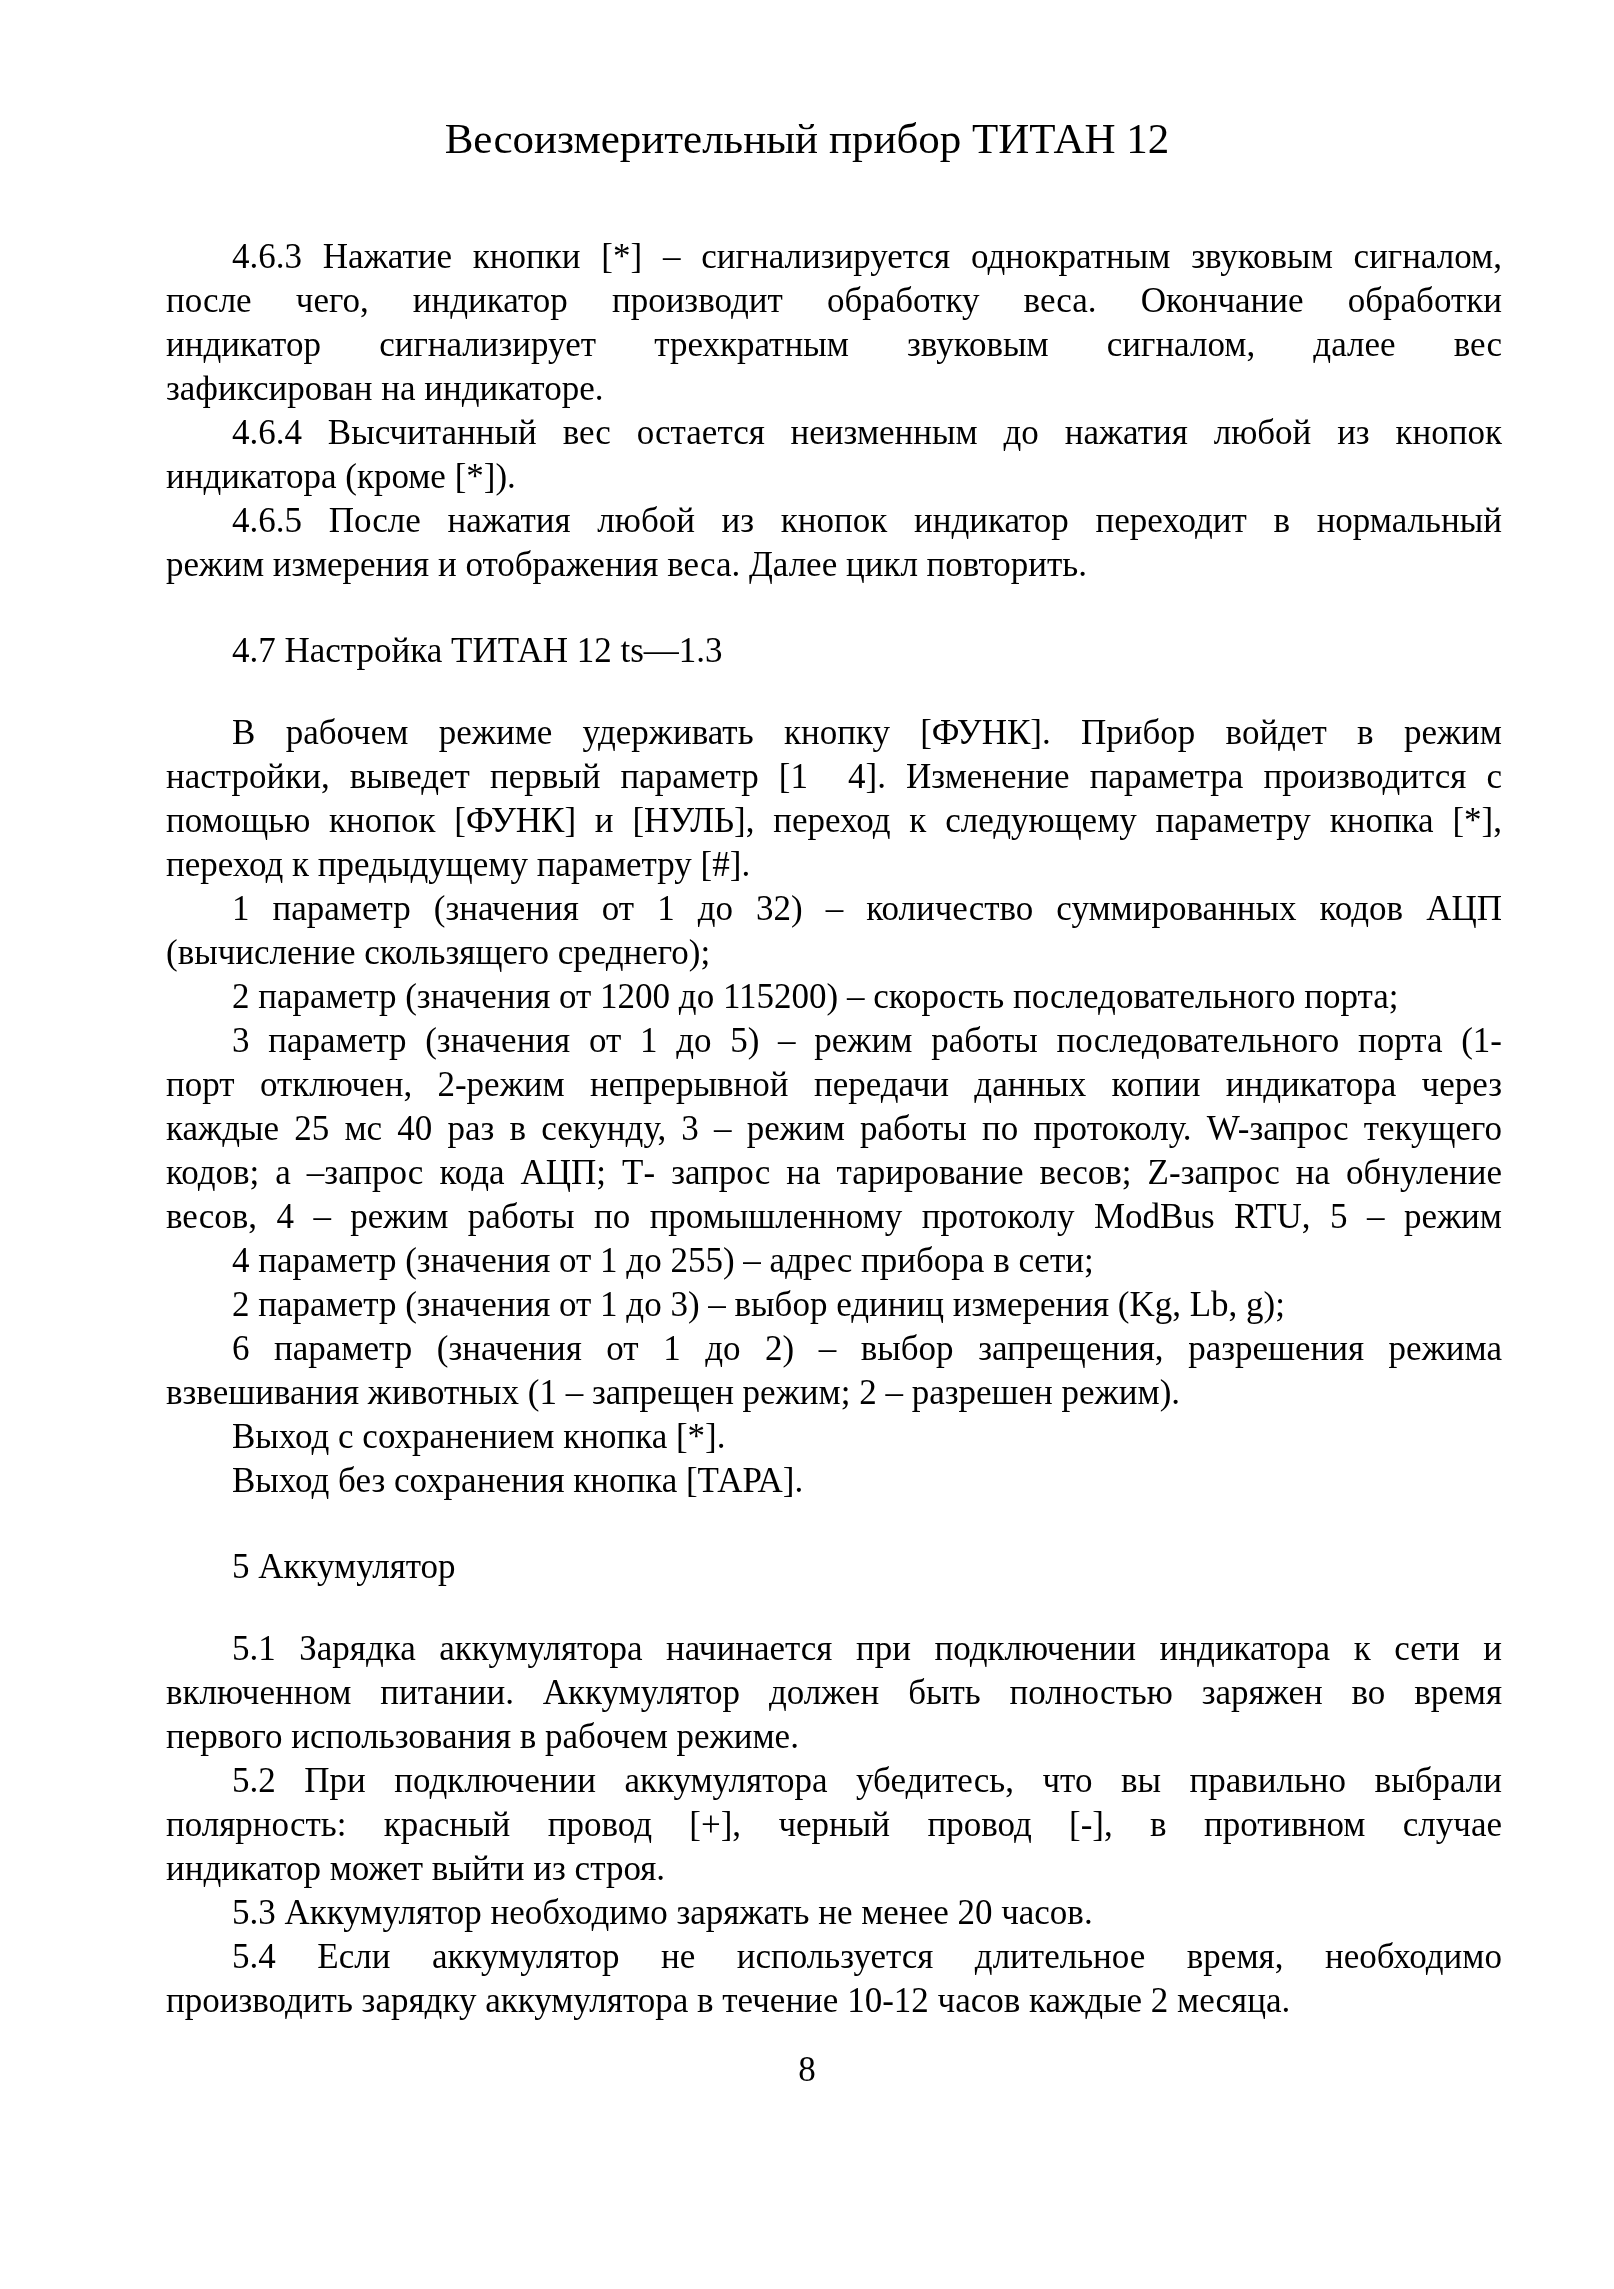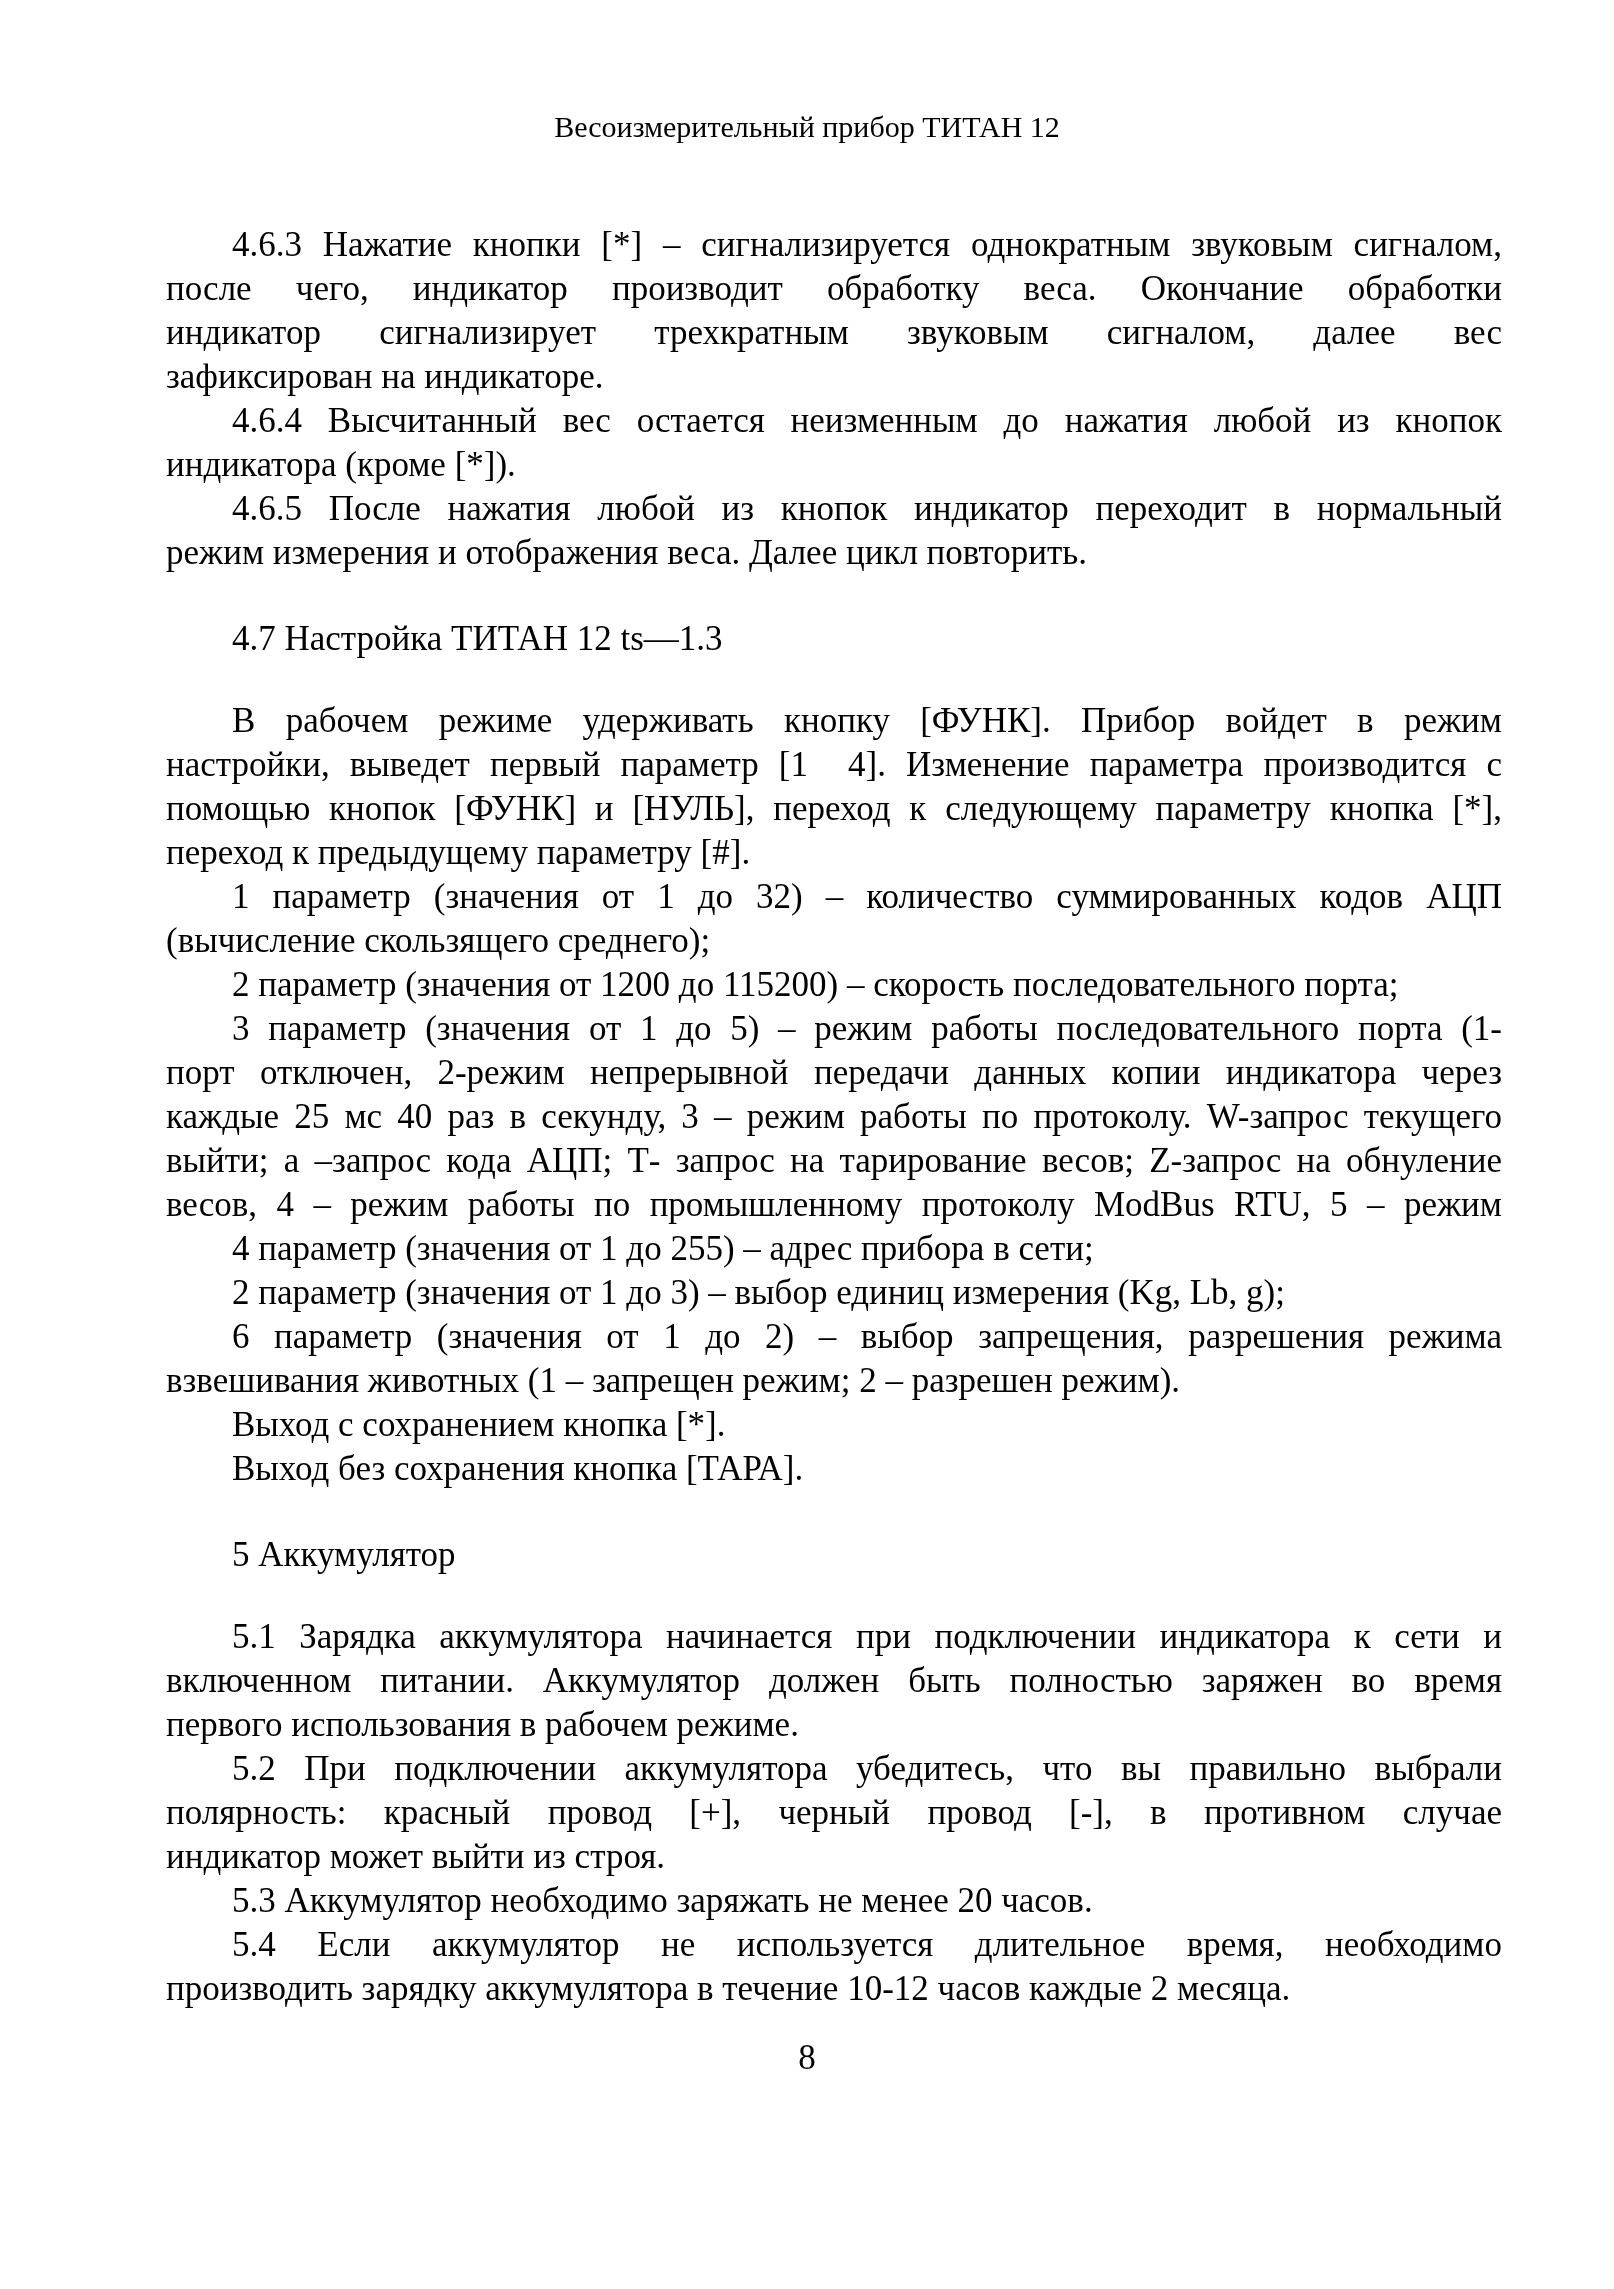--- a/index.html
+++ b/index.html
@@ -11,22 +11,22 @@
     color: #000000;
     font-family: "Liberation Serif", "DejaVu Serif", serif;
     font-size: 35px;
     line-height: 44px;
     box-sizing: border-box;
     padding-top: 105px;
     overflow: hidden;
   }
   .header { width: 100%; text-align: center; }
   .title {
-    margin: 0;
-    font-size: 30px;
+    margin: 12px;
+    font-size: 43px;
     font-weight: normal;
     line-height: 44px;
   }
   .body {
     margin: 74px 112px 0 166px;
     text-align: left;
   }
   .block { margin: 0; }
   .block.heading {
     font-weight: 400;
@@ -83,21 +83,21 @@
         <div class="line first just">1 параметр (значения от 1 до 32) – количество суммированных кодов АЦП</div>
         <div class="line">(вычисление скользящего среднего);</div>
       </div>
       <div class="block paragraph">
         <div class="line first">2 параметр (значения от 1200 до 115200) – скорость последовательного порта;</div>
       </div>
       <div class="block paragraph">
         <div class="line first just">3 параметр (значения от 1 до 5) – режим работы последовательного порта (1-</div>
         <div class="line just">порт отключен, 2-режим непрерывной передачи данных копии индикатора через</div>
         <div class="line just">каждые 25 мс 40 раз в секунду, 3 – режим работы по протоколу. W-запрос текущего</div>
-        <div class="line just">выйти; а –запрос кода АЦП; Т- запрос на тарирование весов; Z-запрос на обнуление</div>
+        <div class="line just">кодов; а –запрос кода АЦП; Т- запрос на тарирование весов; Z-запрос на обнуление</div>
         <div class="line just">весов, 4 – режим работы по промышленному протоколу ModBus RTU, 5 – режим</div>
       </div>
       <div class="block paragraph">
         <div class="line first">4 параметр (значения от 1 до 255) – адрес прибора в сети;</div>
       </div>
       <div class="block paragraph">
         <div class="line first">2 параметр (значения от 1 до 3) – выбор единиц измерения (Kg, Lb, g);</div>
       </div>
       <div class="block paragraph">
         <div class="line first just">6 параметр (значения от 1 до 2) – выбор запрещения, разрешения режима</div>

